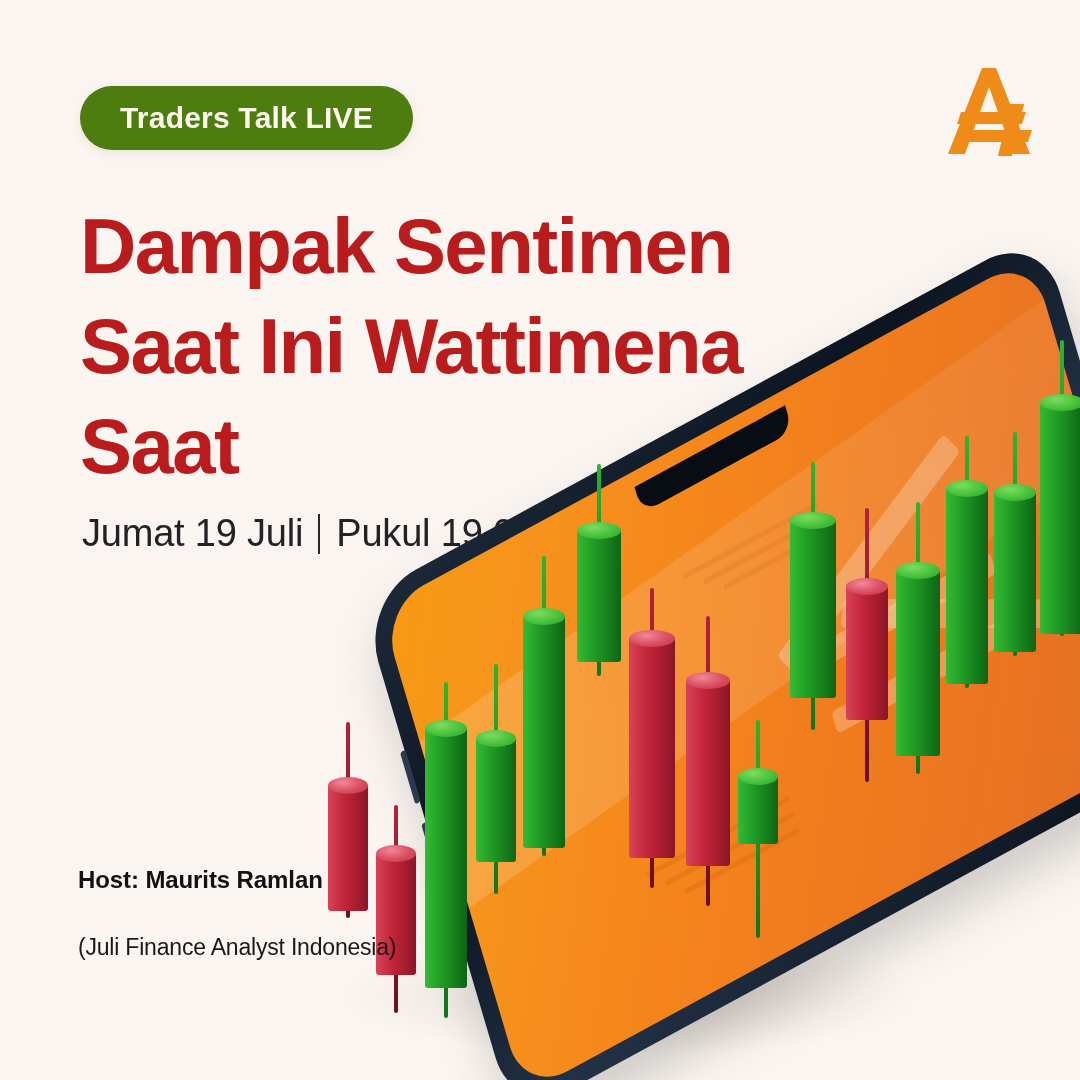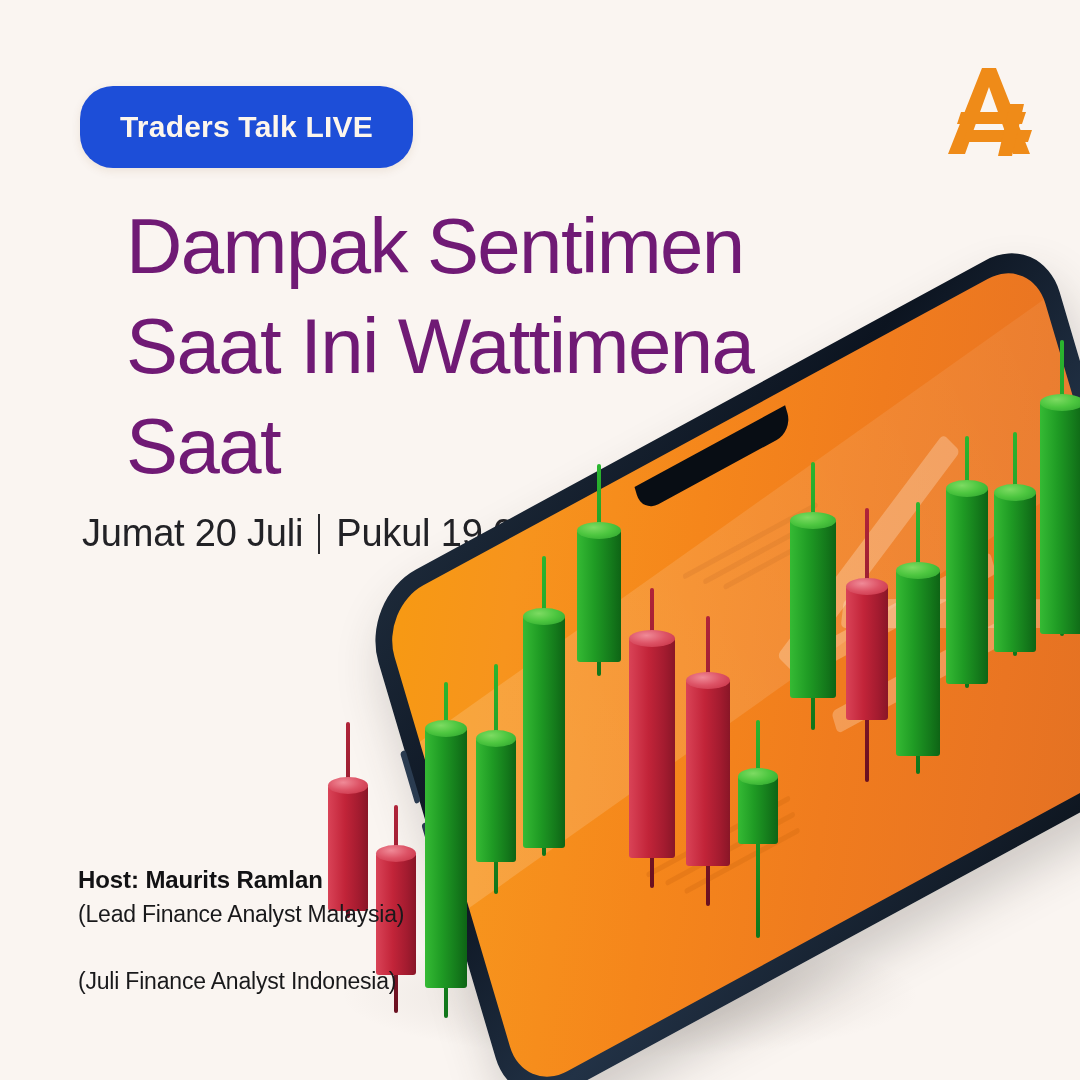--- a/index.html
+++ b/index.html
@@ -12,41 +12,40 @@
   #poster{
     position:relative;
     width:1080px; height:1080px;
     background:#faf5f1;
     overflow:hidden;
   }
 
   
   #badge{
     position:absolute; left:80px; top:86px;
-    height:82px; padding:8px 40px;
+    height:64px; padding:8px 40px;
     display:flex; align-items:center; justify-content:center;
-    background:#1d4ed8;
+    background:#4d7c0f;
     border-radius:33px;
     box-shadow:0 3px 10px rgba(120,70,20,.10);
   }
   #badge span{
     color:#fdf6ec;
     font-size:30px; font-weight:bold;
     letter-spacing:.2px; white-space:nowrap;
   }
 
   
   #title{
     position:absolute; left:80px; top:196px;
     width:700px;
-    color:#701a75;
-    font-size:78px; font-weight:normal;
+    color:#b91c1c;
+    font-size:78px; font-weight:bold;
     line-height:100px;
     letter-spacing:-1.6px;
-    margin-left:46px;
   }
   #title .ln{ display:block; white-space:nowrap; }
 
   
   #subtitle{
     position:absolute; left:82px; top:512px;
     color:#222226;
     font-size:38px; font-weight:400;
     letter-spacing:-.2px; white-space:nowrap;
     display:flex; align-items:center;
@@ -181,21 +180,21 @@
     </svg>
   </div>
 
   <h1 id="title">
     <span class="ln">Dampak Sentimen</span>
     <span class="ln">Saat Ini Wattimena</span>
     <span class="ln">Saat</span>
   </h1>
 
   <div id="subtitle">
-    <span>Jumat 20 Juli</span>
+    <span>Jumat 19 Juli</span>
     <span class="sep"></span>
     <span>Pukul 19.00 WIB</span>
   </div>
 
   <div id="illus">
 
     <div id="phone-wrap">
       <div id="phone-body"></div>
       <div class="side-btn" style="left:-5px; top:150px; width:6px; height:52px;"></div>
       <div class="side-btn" style="left:-5px; top:222px; width:6px; height:52px;"></div>
@@ -290,20 +289,19 @@
           <div class="wick" style="top: -54px; height: 296px;"></div>
           <div class="body" style="top: 8px; height: 232px;"></div>
           <div class="cap" style="top: 0px;"></div>
         </div>
       </div>
   </div>
 
   <div id="credits">
     <div class="credit-block">
       <div class="credit-name">Host: Maurits Ramlan</div>
-      <div class="credit-role">(Lead Finance Analyst Malaysia)</div>
     </div>
     <div class="credit-block">
       <div class="credit-role">(Juli Finance Analyst Indonesia)</div>
     </div>
   </div>
 
 </div>
 
 </body></html>

